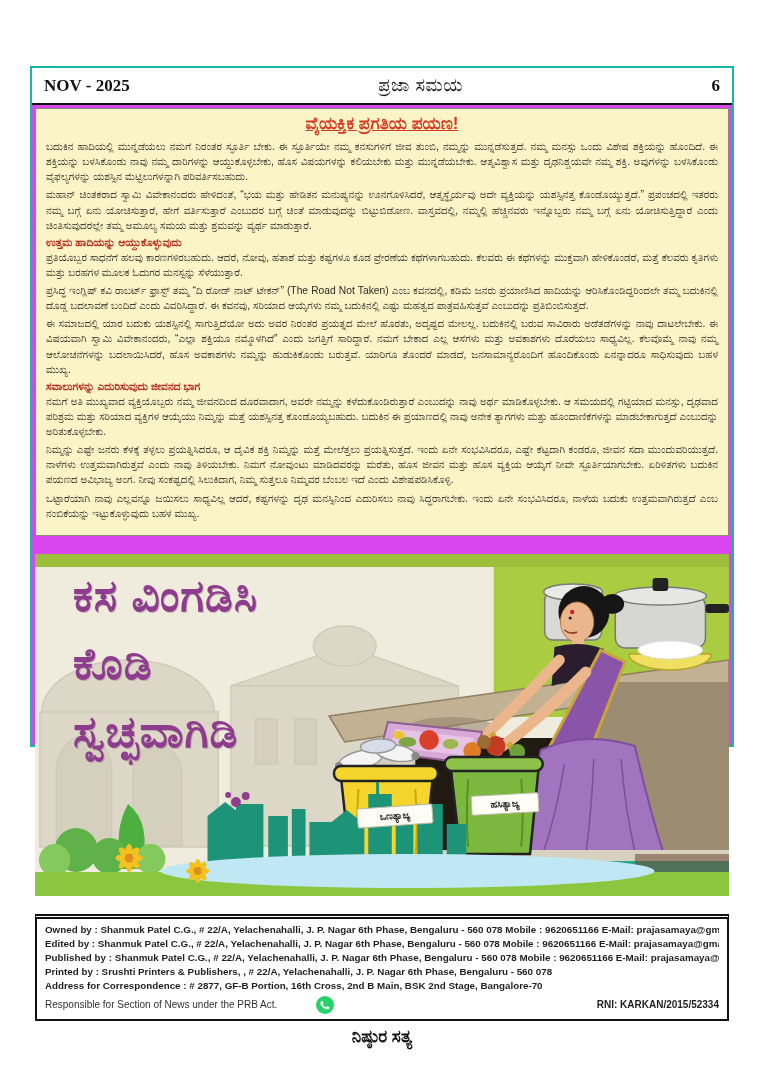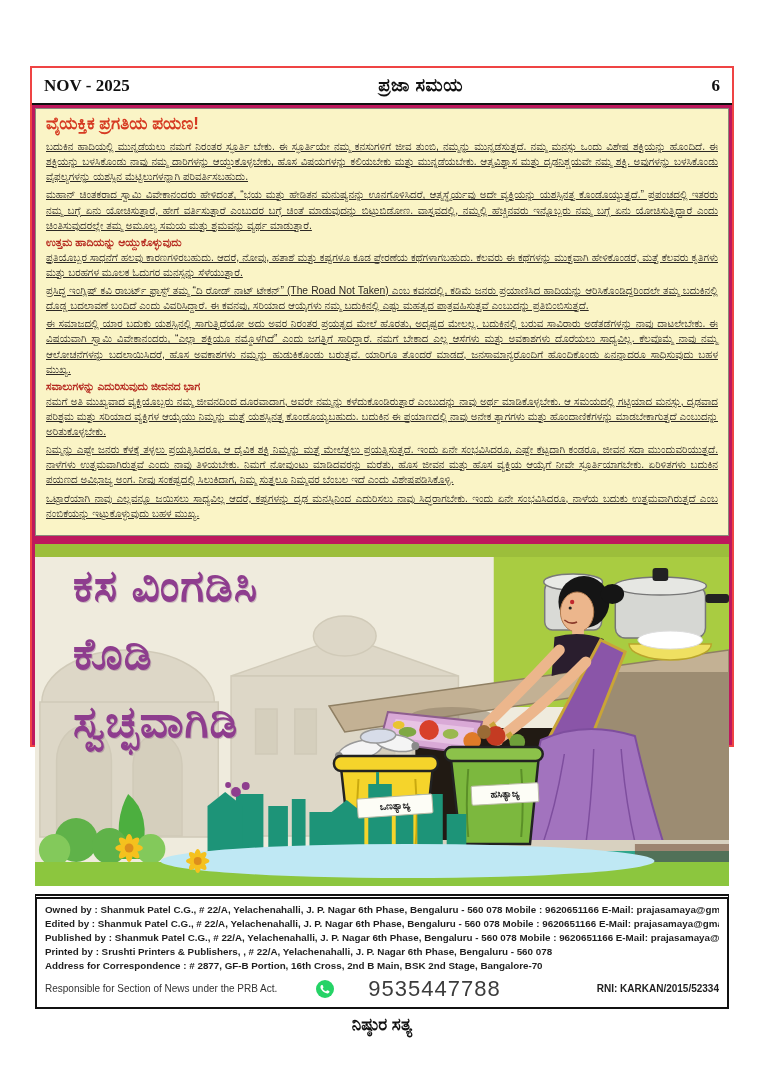--- a/index.html
+++ b/index.html
@@ -1,32 +1,32 @@
 <!DOCTYPE html>
 <html><head>
 <meta charset="utf-8">
 <style>
   html,body{margin:0;padding:0;background:#ffffff;}
   body{width:768px;height:1086px;position:relative;font-family:"Liberation Sans","DejaVu Sans",sans-serif;color:#222;}
-  .page{position:absolute;left:30px;top:66px;width:704px;height:681px;border:2px solid #ef4444;background:#be185d;box-sizing:border-box;}
+  .page{position:absolute;left:30px;top:66px;width:704px;height:681px;border:2px solid #14b8a6;background:#d946ef;box-sizing:border-box;}
 
   
   .masthead-bar{height:37px;border-bottom:2px solid #111;display:flex;align-items:center;justify-content:space-between;padding:0 12px;box-sizing:border-box;background:#fff;}
   .issue-date{font-family:"Liberation Serif","DejaVu Serif",serif;font-weight:700;font-size:17px;color:#111;}
-  .paper-title{font-weight:700;font-size:18px;color:#111;letter-spacing:.5px;}
+  .paper-title{font-weight:400;font-size:18px;color:#111;letter-spacing:.5px;}
   .page-number{font-family:"Liberation Serif","DejaVu Serif",serif;font-weight:700;font-size:17px;color:#111;}
 
   
   .article-box{margin:3px;border:1px solid #8a8a7a;background:#faf4c6;padding:4px 10px 2px 10px;height:428px;box-sizing:border-box;overflow:hidden;}
-  .article-title{color:#d63a22;font-weight:700;font-size:17px;margin:1px 0 5px 0;}
-  .article-box p{font-size:10.3px;line-height:1.47;text-align:justify;margin:0 0 3px 0;color:#2e2a26;text-decoration:underline;}
+  .article-title{text-align:center;color:#d63a22;font-weight:700;font-size:17px;margin:1px 0 5px 0;text-decoration:underline;}
+  .article-box p{font-size:10.3px;line-height:1.47;text-align:justify;margin:0 0 3px 0;color:#2e2a26;}
   .subhead{color:#b5281e;font-weight:700;font-size:10.6px;margin:2px 0 1px 0;}
 
   
-  .ad-box{margin:8px 3px;position:relative;height:342px;overflow:hidden;background:#efebdd;text-decoration:underline;}
+  .ad-box{margin:18px 3px;position:relative;height:342px;overflow:hidden;background:#efebdd;text-decoration:underline;}
   .ad-art{position:absolute;inset:0;width:100%;height:100%;}
   .slogan{position:absolute;left:38px;top:20px;color:#8e3d8e;font-weight:700;line-height:1;}
   .slogan div{font-size:44px;margin-bottom:24px;letter-spacing:1px;text-shadow:1px 1px 0 rgba(90,30,90,.25);}
   .bin-label{position:absolute;background:#fdfdf6;border:1px solid #b9b9a5;color:#1d1d1d;font-weight:700;font-size:9.5px;text-align:center;padding:3px 2px;box-sizing:border-box;border-radius:2px;}
   .bin-label.dry{left:322px;top:252px;width:76px;transform:rotate(-4deg);}
   .bin-label.wet{left:436px;top:240px;width:68px;transform:rotate(-3deg);}
 
   
   .imprint-box{margin:3px;border:2px solid #111;border-top:5px double #111;padding:4px 8px 5px 8px;box-sizing:border-box;background:#fff;}
   .imprint-line{font-size:9.8px;font-weight:700;color:#1f1f1f;line-height:1.42;white-space:nowrap;overflow:hidden;}
@@ -224,21 +224,20 @@
     <div class="imprint-line">Edited by : Shanmuk Patel C.G., # 22/A, Yelachenahalli, J. P. Nagar 6th Phase, Bengaluru - 560 078 Mobile : 9620651166 E-Mail: prajasamaya@gmail.com</div>
     <div class="imprint-line">Published by : Shanmuk Patel C.G., # 22/A, Yelachenahalli, J. P. Nagar 6th Phase, Bengaluru - 560 078 Mobile : 9620651166 E-Mail: prajasamaya@gmail.com</div>
     <div class="imprint-line">Printed by : Srushti Printers &amp; Publishers, , # 22/A, Yelachenahalli, J. P. Nagar 6th Phase, Bengaluru - 560 078</div>
     <div class="imprint-line">Address for Correspondence : # 2877, GF-B Portion, 16th Cross, 2nd B Main, BSK 2nd Stage, Bangalore-70</div>
     <div class="imprint-bottom">
       <span class="prb-text">Responsible for Section of News under the PRB Act.</span>
       <svg class="wa-icon" viewBox="0 0 24 24">
         <circle cx="12" cy="12" r="12" fill="#25d366"></circle>
         <path fill="#ffffff" d="M17.3 14.6c-.3-.15-1.75-.86-2-.96-.27-.1-.47-.15-.66.15-.2.3-.76.96-.93 1.16-.17.2-.34.22-.64.07-.3-.15-1.25-.46-2.38-1.47-.88-.78-1.47-1.75-1.64-2.05-.17-.3-.02-.46.13-.61.13-.13.3-.35.44-.52.15-.17.2-.3.3-.5.1-.2.05-.37-.02-.52-.08-.15-.67-1.6-.92-2.2-.24-.57-.48-.5-.66-.5h-.56c-.2 0-.52.07-.8.37-.27.3-1.04 1.02-1.04 2.5 0 1.47 1.07 2.9 1.22 3.1.15.2 2.1 3.2 5.08 4.48.71.3 1.26.49 1.7.63.71.22 1.36.19 1.87.11.57-.08 1.75-.71 2-1.4.25-.69.25-1.27.17-1.4-.07-.12-.27-.2-.56-.34z"></path>
       </svg>
-      <span class="phone-number">9535447788</span>
       <span class="rni">RNI: KARKAN/2015/52334</span>
     </div>
   </div>
 
   <div class="bottom-strip">
     <span class="bottom-motto">ನಿಷ್ಠುರ ಸತ್ಯ</span>
   </div>
 
 </div>
 

